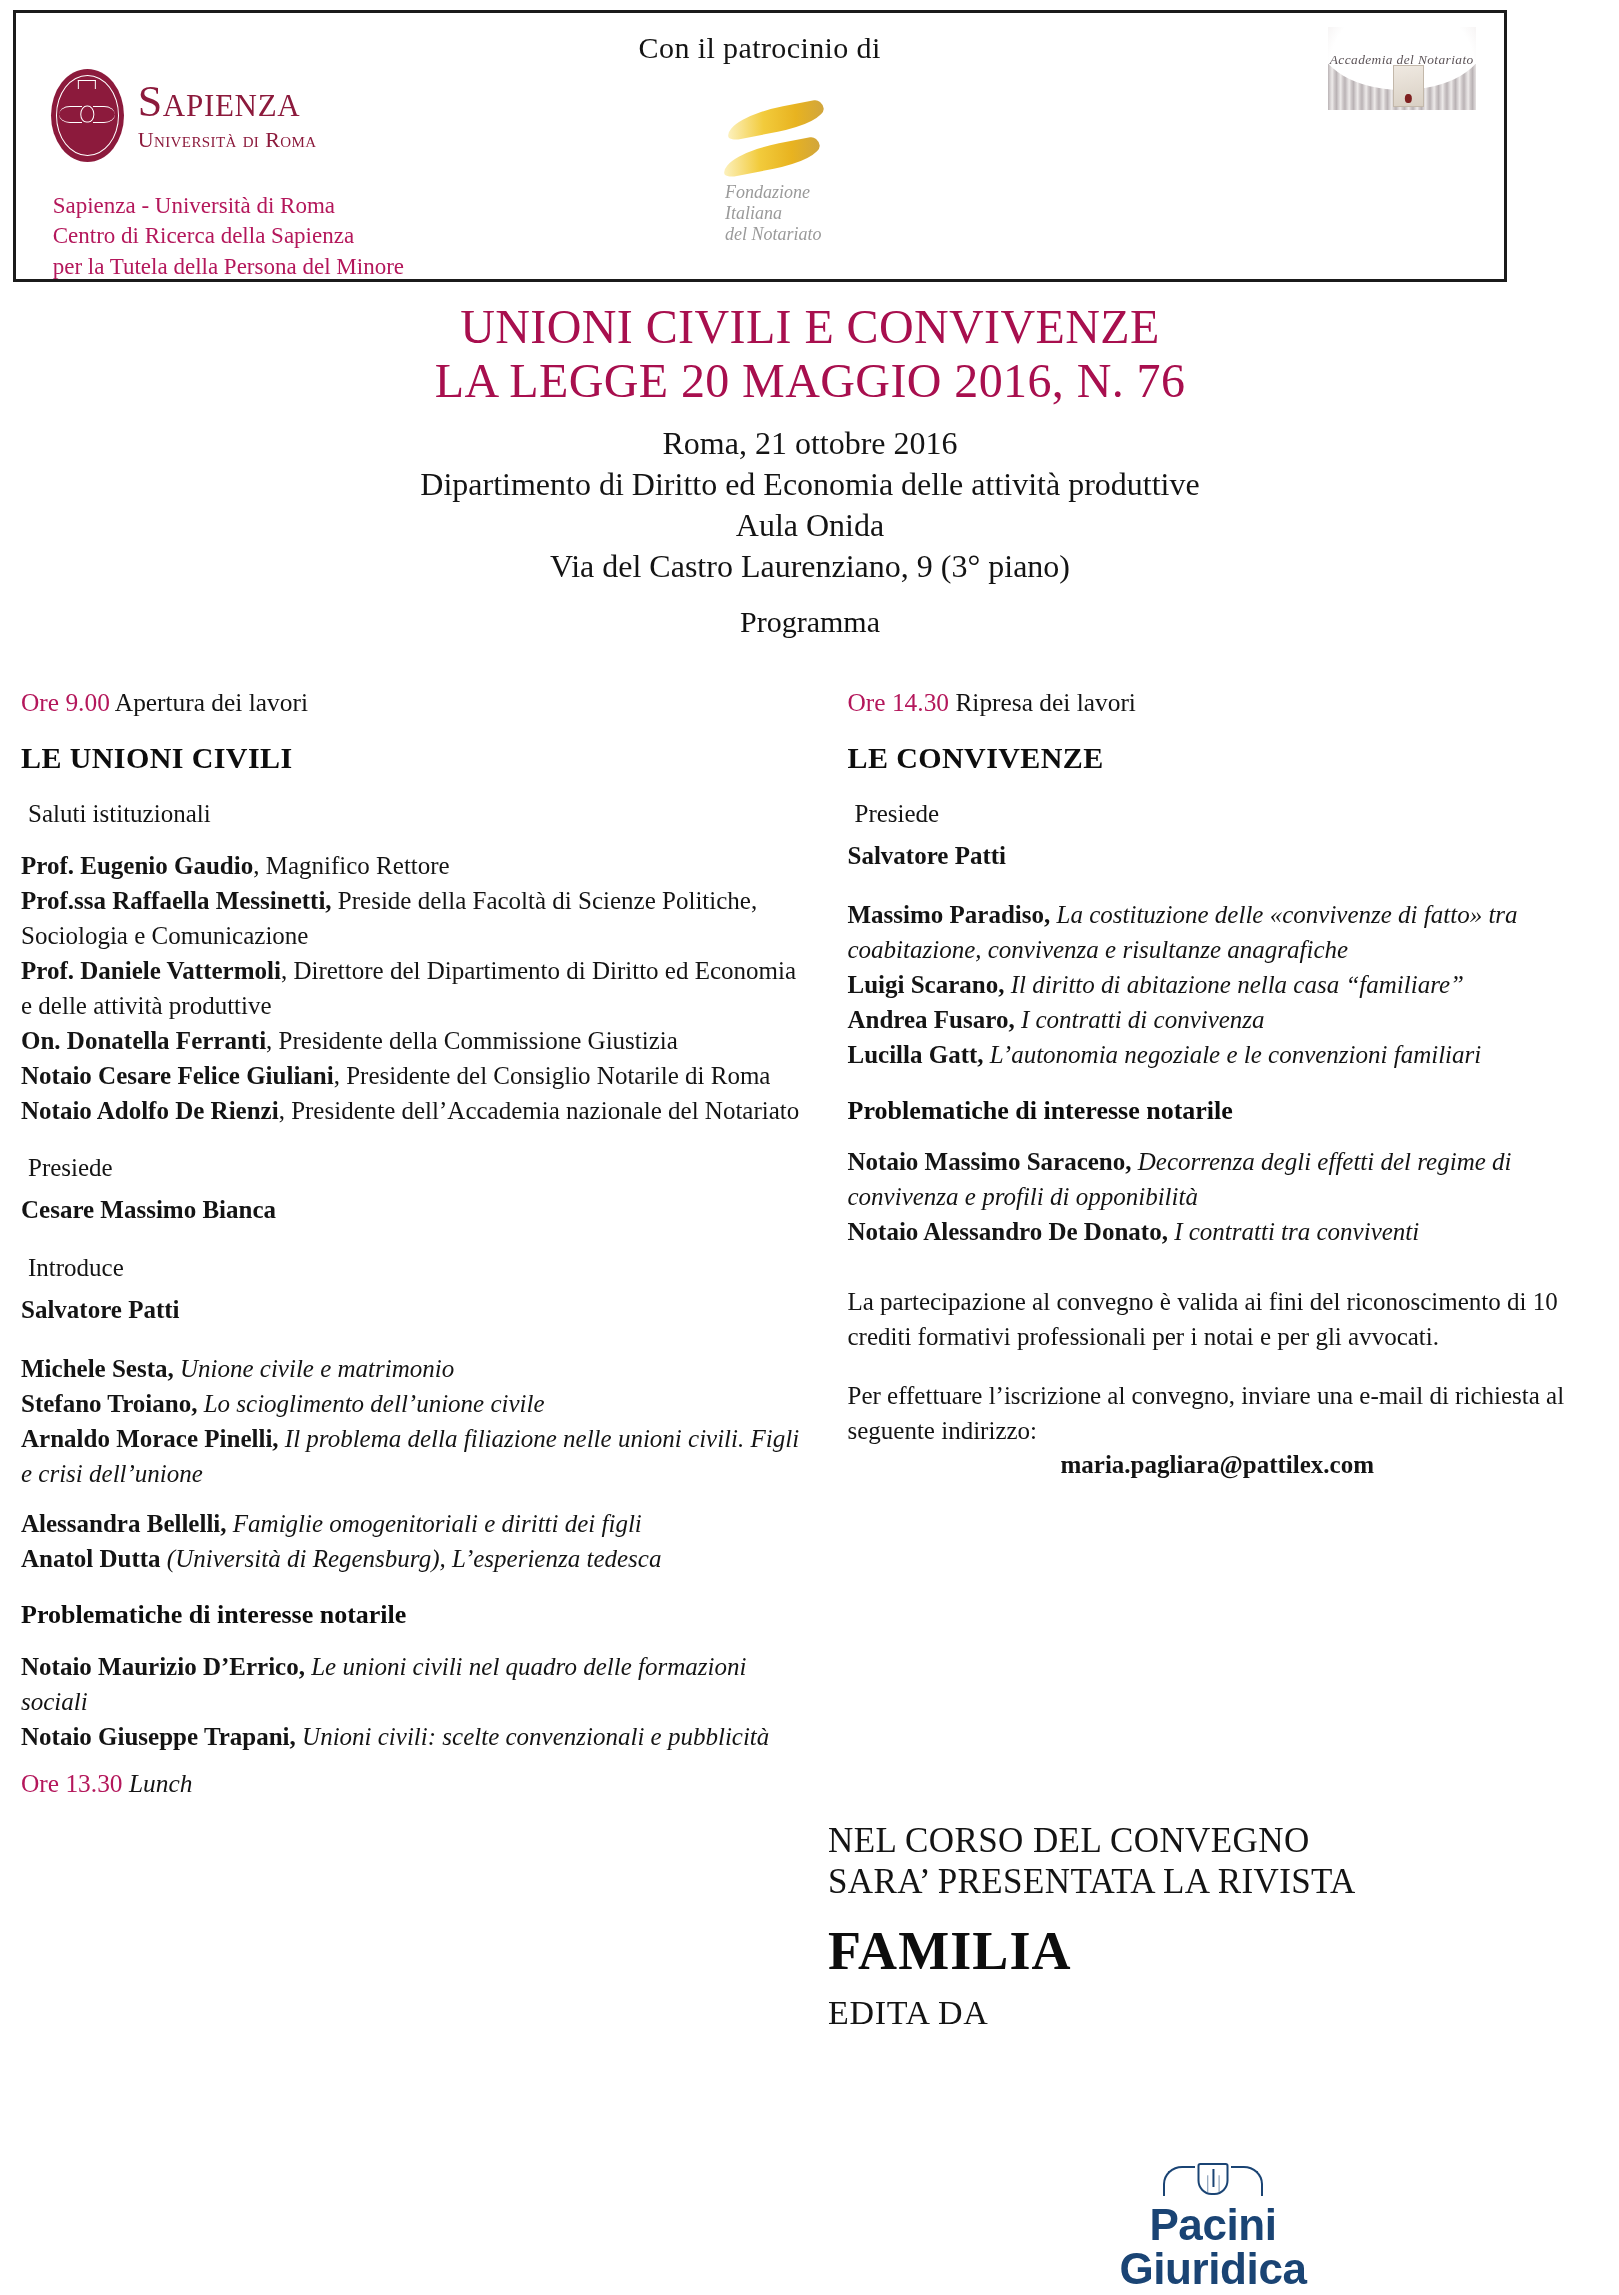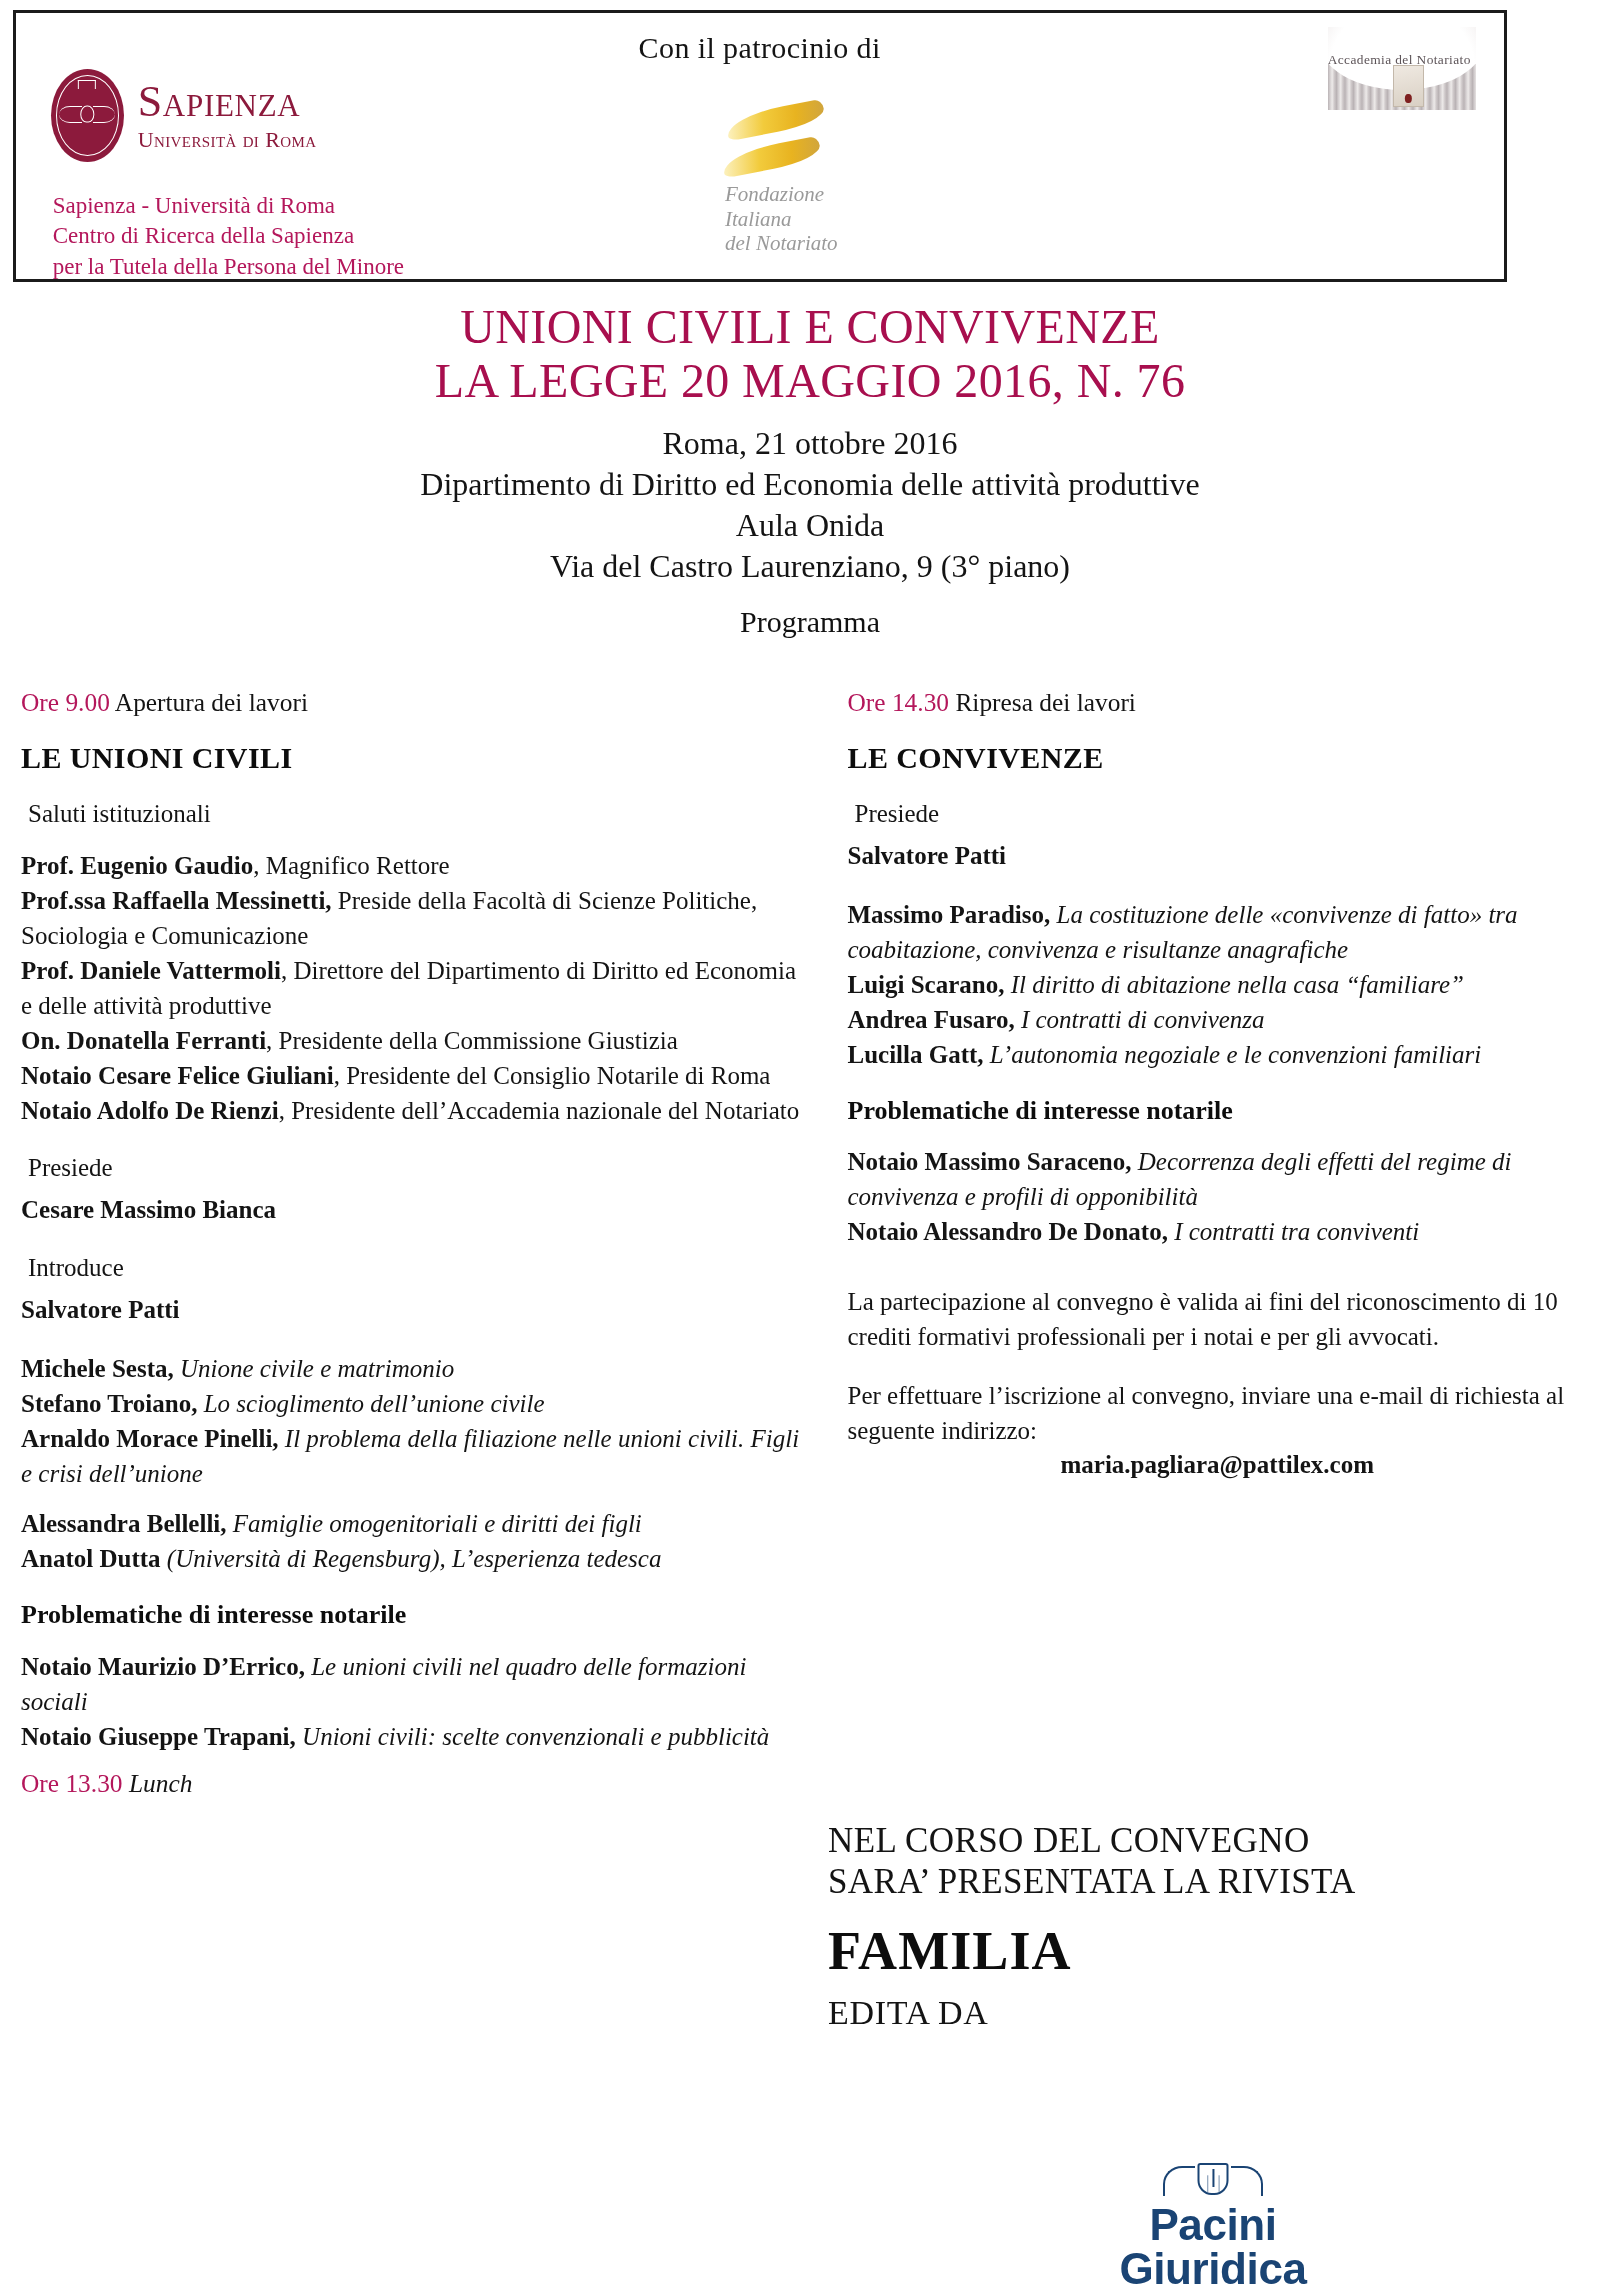--- a/index.html
+++ b/index.html
@@ -131,21 +131,21 @@
     transform: rotate(-11deg);
   }
   .swoosh.s2 {
     left: 8.5px; top: 40px;
     border-radius: 60% 8% 50% 12% / 80% 40% 60% 20%;
     transform: rotate(-11deg);
   }
   .fond-text {
     margin-top: 2.8px;
     color: #9a9a9a;
-    font-size: 21px;
+    font-size: 18px;
     line-height: 1.18;
     font-style: italic;
     text-align: left;
     padding-left: 11.3px;
     font-family: "Liberation Serif", serif;
   }
 
   
   .accademia {
     position: absolute;
@@ -177,22 +177,23 @@
   .accademia .tablet::after {
     content: "";
     position: absolute; left: 50%; bottom: 2.8px;
     transform: translateX(-50%);
     width: 6.3px; height: 9.2px;
     border-radius: 50%;
     background: #7e2020;
   }
   .accademia-label {
     position: absolute; left: 0; right: 0; top: 25.4px;
-    text-align: left;
+    text-align: center;
     font-family: "Liberation Serif", serif;
+    font-style: italic;
     font-size: 13.4px;
     color: #5d5458;
     letter-spacing: 0.4px;
     z-index: 4;
   }
 
   
   .title-block {
     position: absolute;
     left: 0; right: 0; top: 300px;

